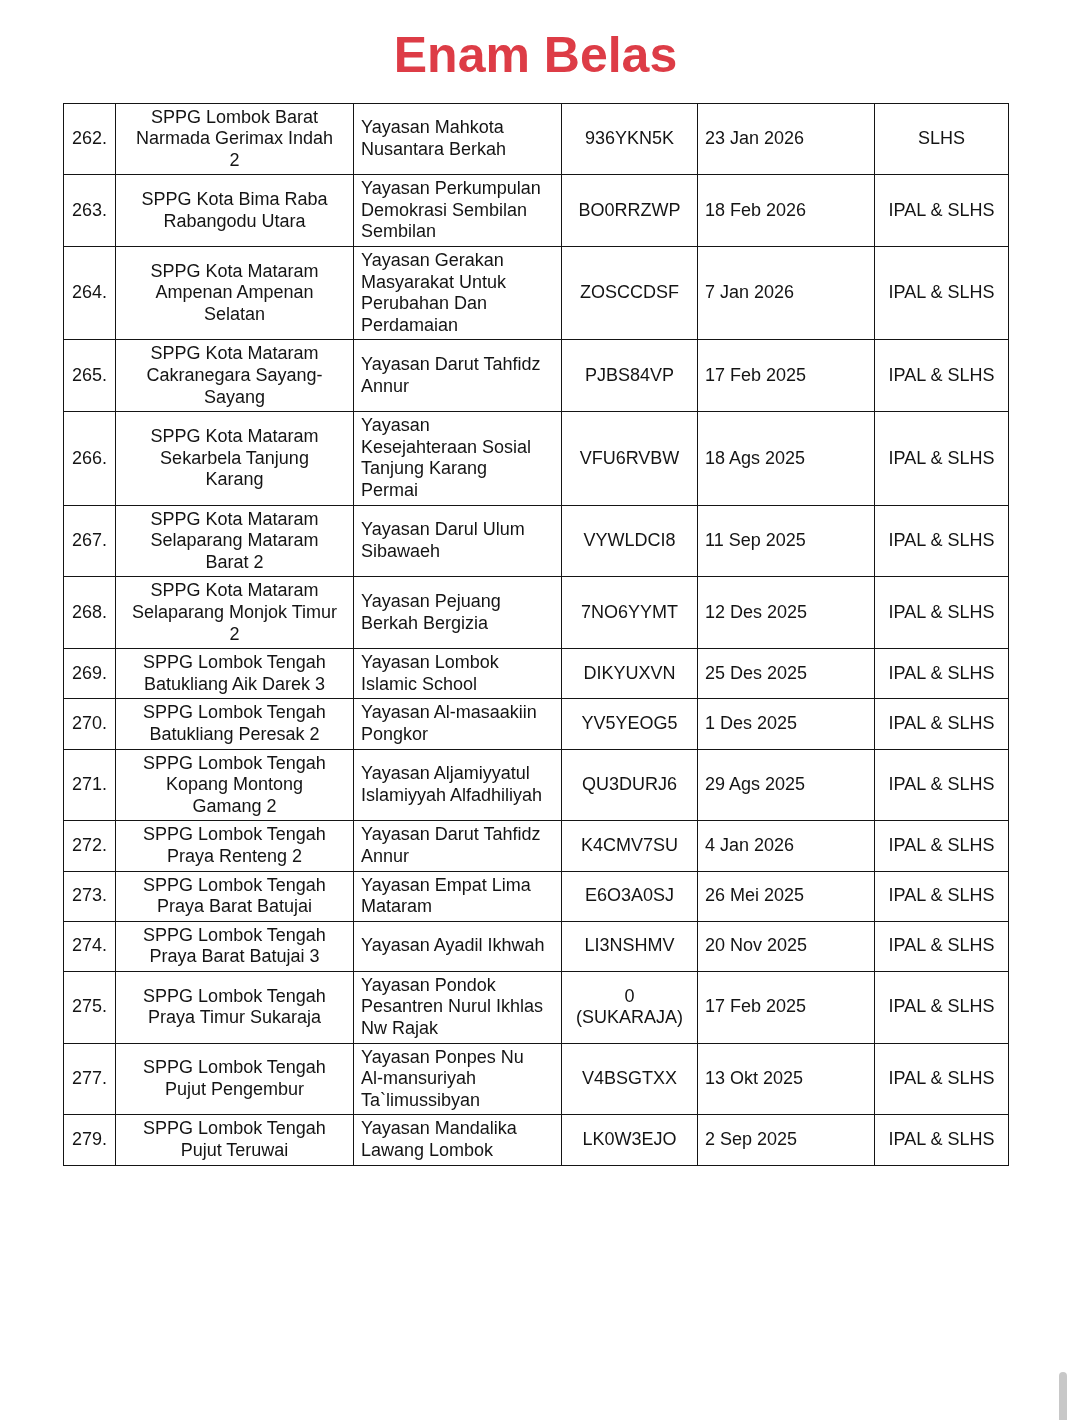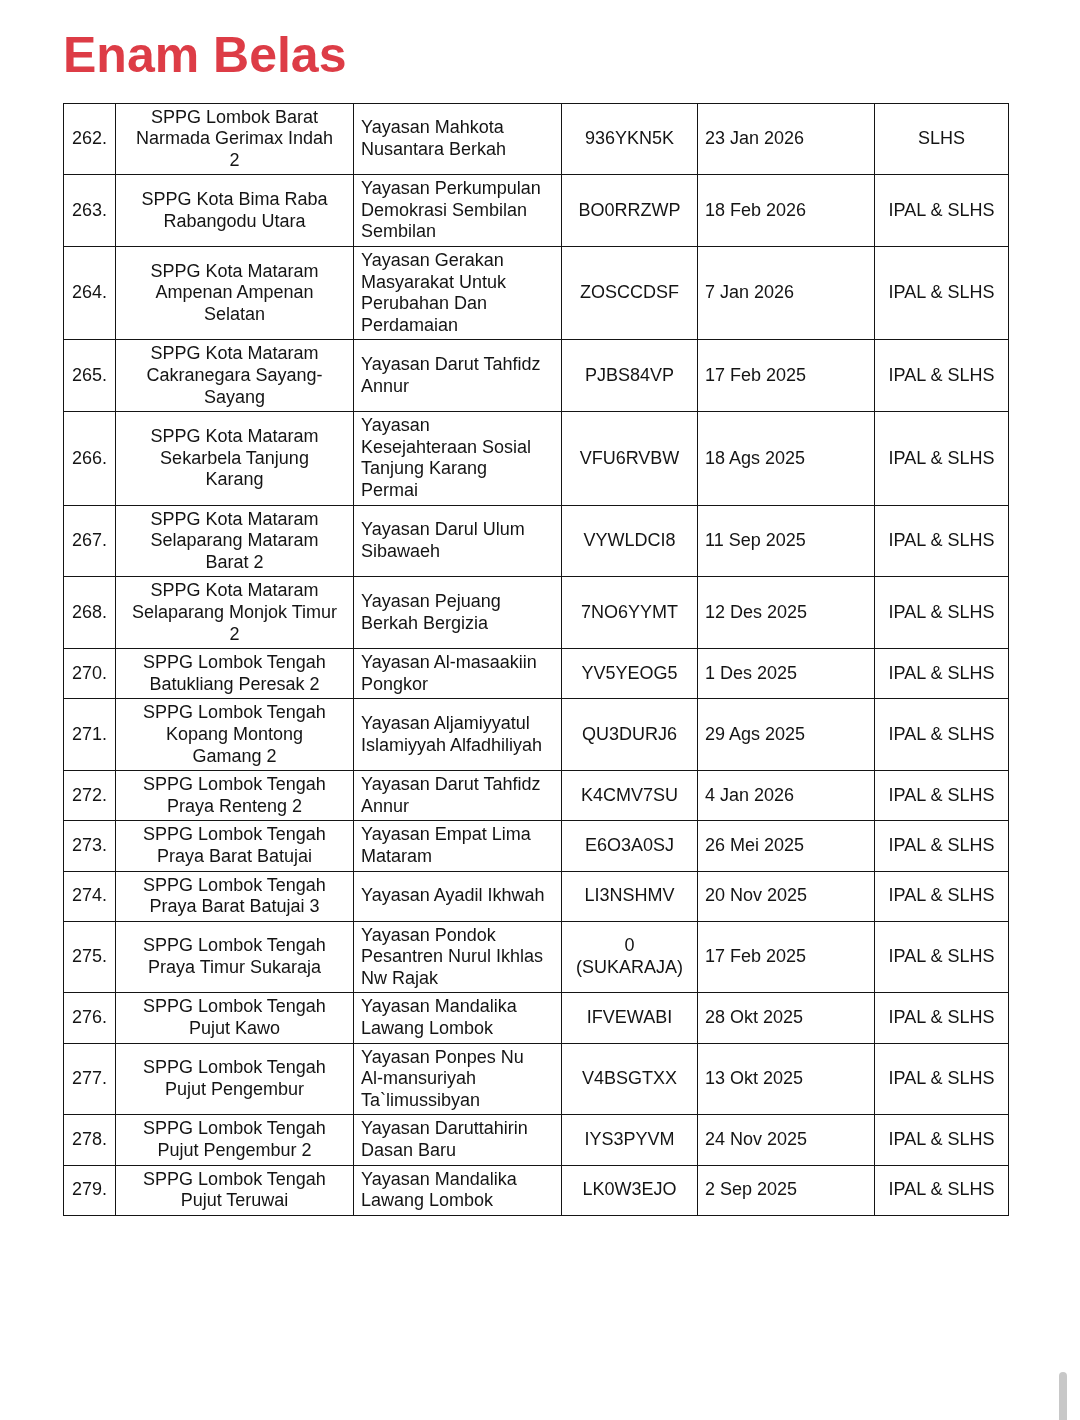--- a/index.html
+++ b/index.html
@@ -8,20 +8,21 @@
     position: relative;
     width: 1080px;
     height: 1420px;
     background: #ffffff;
     overflow: hidden;
     font-family: "Liberation Sans", "DejaVu Sans", sans-serif;
   }
   .page-title {
     margin: 27px 0 0 63px;
     width: 945px;
+    text-align: center;
     font-size: 50px;
     line-height: 1.15;
     font-weight: 700;
     color: #dd3c46;
   }
   table.records {
     border-collapse: collapse;
     table-layout: fixed;
     margin: 18px 0 0 63px;
     width: 945px;
@@ -149,20 +150,30 @@
       <td class="cell-sppg">SPPG Kota Mataram
 Selaparang Monjok Timur
 2</td>
       <td class="cell-yayasan">Yayasan Pejuang
 Berkah Bergizia</td>
       <td class="cell-code">7NO6YYMT</td>
       <td class="cell-date">12 Des 2025</td>
       <td class="cell-type">IPAL &amp; SLHS</td>
     </tr>
         <tr>
+      <td class="cell-no">269.</td>
+      <td class="cell-sppg">SPPG Lombok Tengah
+Batukliang Aik Darek 3</td>
+      <td class="cell-yayasan">Yayasan Lombok
+Islamic School</td>
+      <td class="cell-code">DIKYUXVN</td>
+      <td class="cell-date">25 Des 2025</td>
+      <td class="cell-type">IPAL &amp; SLHS</td>
+    </tr>
+        <tr>
       <td class="cell-no">270.</td>
       <td class="cell-sppg">SPPG Lombok Tengah
 Batukliang Peresak 2</td>
       <td class="cell-yayasan">Yayasan Al-masaakiin
 Pongkor</td>
       <td class="cell-code">YV5YEOG5</td>
       <td class="cell-date">1 Des 2025</td>
       <td class="cell-type">IPAL &amp; SLHS</td>
     </tr>
         <tr>
@@ -211,51 +222,31 @@
 Praya Timur Sukaraja</td>
       <td class="cell-yayasan">Yayasan Pondok
 Pesantren Nurul Ikhlas
 Nw Rajak</td>
       <td class="cell-code">0
 (SUKARAJA)</td>
       <td class="cell-date">17 Feb 2025</td>
       <td class="cell-type">IPAL &amp; SLHS</td>
     </tr>
         <tr>
-      <td class="cell-no">276.</td>
-      <td class="cell-sppg">SPPG Lombok Tengah
-Pujut Kawo</td>
-      <td class="cell-yayasan">Yayasan Mandalika
-Lawang Lombok</td>
-      <td class="cell-code">IFVEWABI</td>
-      <td class="cell-date">28 Okt 2025</td>
-      <td class="cell-type">IPAL &amp; SLHS</td>
-    </tr>
-        <tr>
       <td class="cell-no">277.</td>
       <td class="cell-sppg">SPPG Lombok Tengah
 Pujut Pengembur</td>
       <td class="cell-yayasan">Yayasan Ponpes Nu
 Al-mansuriyah
 Ta`limussibyan</td>
       <td class="cell-code">V4BSGTXX</td>
       <td class="cell-date">13 Okt 2025</td>
       <td class="cell-type">IPAL &amp; SLHS</td>
     </tr>
         <tr>
-      <td class="cell-no">278.</td>
-      <td class="cell-sppg">SPPG Lombok Tengah
-Pujut Pengembur 2</td>
-      <td class="cell-yayasan">Yayasan Daruttahirin
-Dasan Baru</td>
-      <td class="cell-code">IYS3PYVM</td>
-      <td class="cell-date">24 Nov 2025</td>
-      <td class="cell-type">IPAL &amp; SLHS</td>
-    </tr>
-        <tr>
       <td class="cell-no">279.</td>
       <td class="cell-sppg">SPPG Lombok Tengah
 Pujut Teruwai</td>
       <td class="cell-yayasan">Yayasan Mandalika
 Lawang Lombok</td>
       <td class="cell-code">LK0W3EJO</td>
       <td class="cell-date">2 Sep 2025</td>
       <td class="cell-type">IPAL &amp; SLHS</td>
     </tr>
       </tbody>

